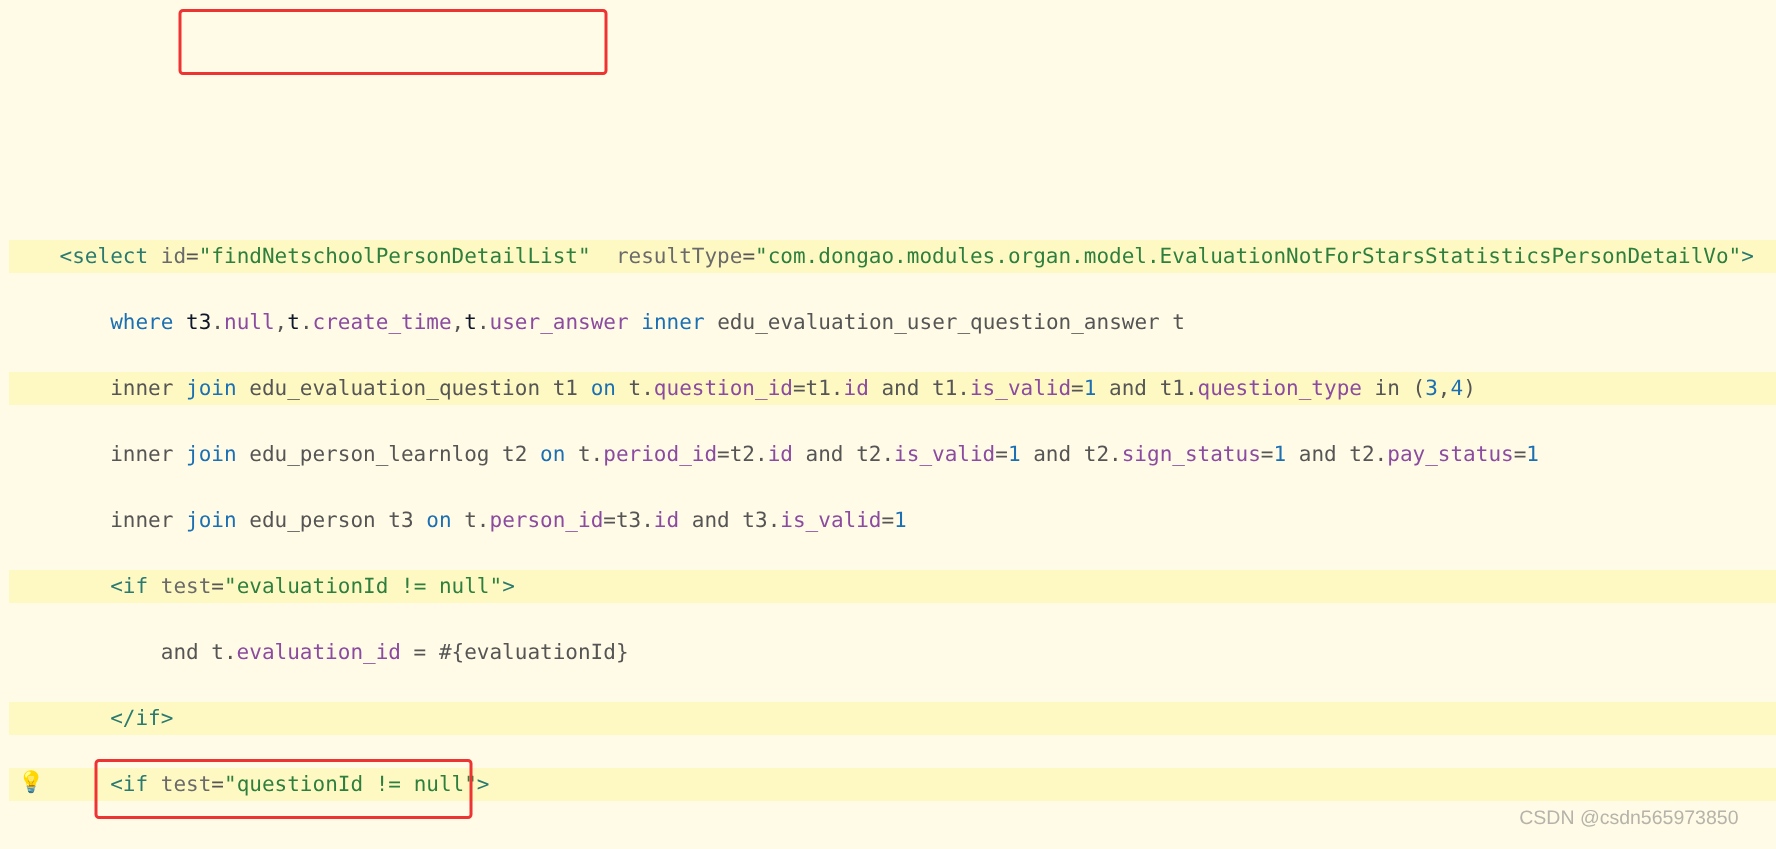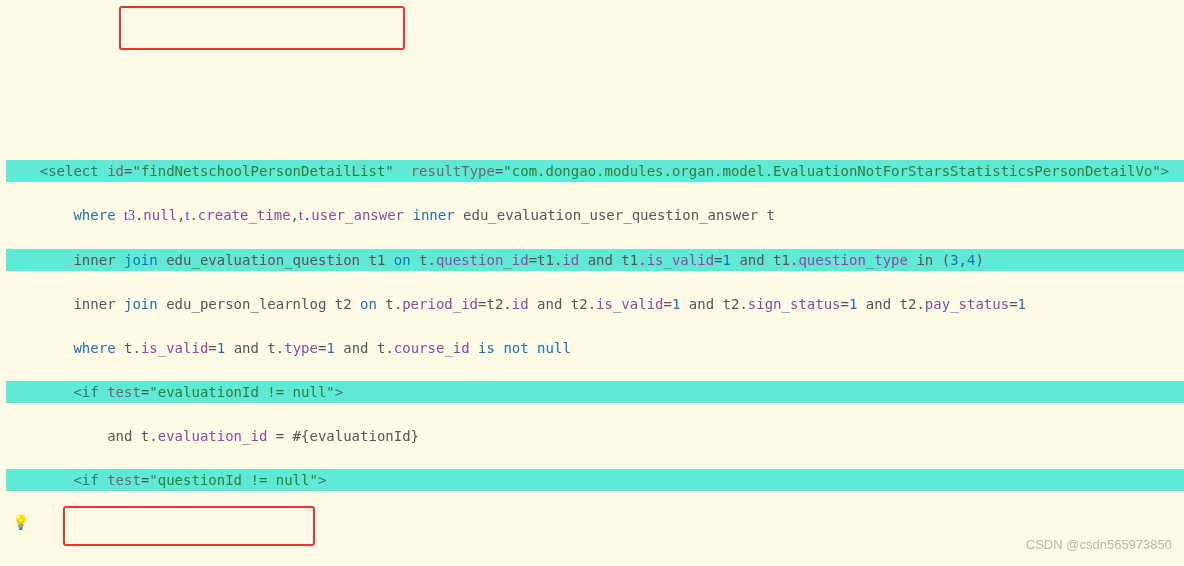--- a/index.html
+++ b/index.html
@@ -21,59 +21,60 @@
   .bulb {
     position: absolute;
     left: 12px;
     top: 511px;
     width: 14px;
     height: 14px;
     font-size: 14px;
     color: #f5a623;
   }
   .line { display: block; min-height: 22px; }
-  .hl-add { background: #5eead4; }
+  .hl-add { background: #fef9c3; }
   .tag { color: #2b7a6f; }
   .attrn { color: #6a6a6a; }
   .str { color: #2e7f3e; }
   .kw  { color: #1b6fb3; }
   .id  { color: #8b4ba0; }
-  .op  { color: #6d28d9; font-family: Liberation Serif, serif; }
+  .op  { color: #0f172a; }
   .num { color: #1b6fb3; }
   .redbox {
     position: absolute;
     border: 2px solid #e33;
     border-radius: 3px;
     pointer-events: none;
   }
   .watermark {
     position: absolute;
-    right: 12px;
+    right: 25px;
     bottom: 10px;
     font-family: sans-serif;
     font-size: 13px;
     color: rgba(120,120,120,0.55);
     white-space: nowrap;
   }
 </style>
 </head>
 <body>
 
 
 
 <span class="bulb">💡</span>
 
 <div class="code">
 <span class="line hl-add">    <span class="tag">&lt;select</span> <span class="attrn">id</span>=<span class="str">"findNetschoolPersonDetailList"</span>  <span class="attrn">resultType</span>=<span class="str">"com.dongao.modules.organ.model.EvaluationNotForStarsStatisticsPersonDetailVo"</span><span class="tag">&gt;</span></span>
 <span class="line">        <span class="kw">where</span> <span class="op">t3</span>.<span class="id">null</span>,<span class="op">t</span>.<span class="id">create_time</span>,<span class="op">t</span>.<span class="id">user_answer</span> <span class="kw">inner</span> <span>edu_evaluation_user_question_answer t</span></span>
 <span class="line hl-add">        <span>inner </span><span class="kw">join</span><span> edu_evaluation_question t1 </span><span class="kw">on</span><span> t.</span><span class="id">question_id</span><span>=t1.</span><span class="id">id</span><span> and t1.</span><span class="id">is_valid</span><span>=</span><span class="num">1</span><span> and t1.</span><span class="id">question_type</span><span> in </span>(<span class="num">3</span>,<span class="num">4</span>)</span>
 <span class="line">        <span>inner </span><span class="kw">join</span><span> edu_person_learnlog t2 </span><span class="kw">on</span><span> t.</span><span class="id">period_id</span><span>=t2.</span><span class="id">id</span><span> and t2.</span><span class="id">is_valid</span><span>=</span><span class="num">1</span><span> and t2.</span><span class="id">sign_status</span><span>=</span><span class="num">1</span><span> and t2.</span><span class="id">pay_status</span><span>=</span><span class="num">1</span></span>
-<span class="line">        <span class="kw">where</span><span> t.</span><span class="id">is_valid</span><span>=</span><span class="num">1</span><span> and t.</span><span class="id">type</span><span>=</span><span class="num">1</span><span> and t.</span><span class="id">course_id</span><span class="kw"> is not null</span></span>
+<span class="line">        <span>inner </span><span class="kw">join</span><span> edu_person t3 </span><span class="kw">on</span><span> t.</span><span class="id">person_id</span><span>=t3.</span><span class="id">id</span><span> and t3.</span><span class="id">is_valid</span><span>=</span><span class="num">1</span></span>
 <span class="line hl-add">        <span class="tag">&lt;if</span> <span class="attrn">test</span>=<span class="str">"evaluationId != null"</span><span class="tag">&gt;</span></span>
 <span class="line">            <span>and t.</span><span class="id">evaluation_id</span><span> = #{evaluationId}</span></span>
+<span class="line hl-add">        <span class="tag">&lt;/if&gt;</span></span>
 <span class="line hl-add">        <span class="tag">&lt;if</span> <span class="attrn">test</span>=<span class="str">"questionId != null"</span><span class="tag">&gt;</span></span>
 
 
 
 
 
 
 
 
 

